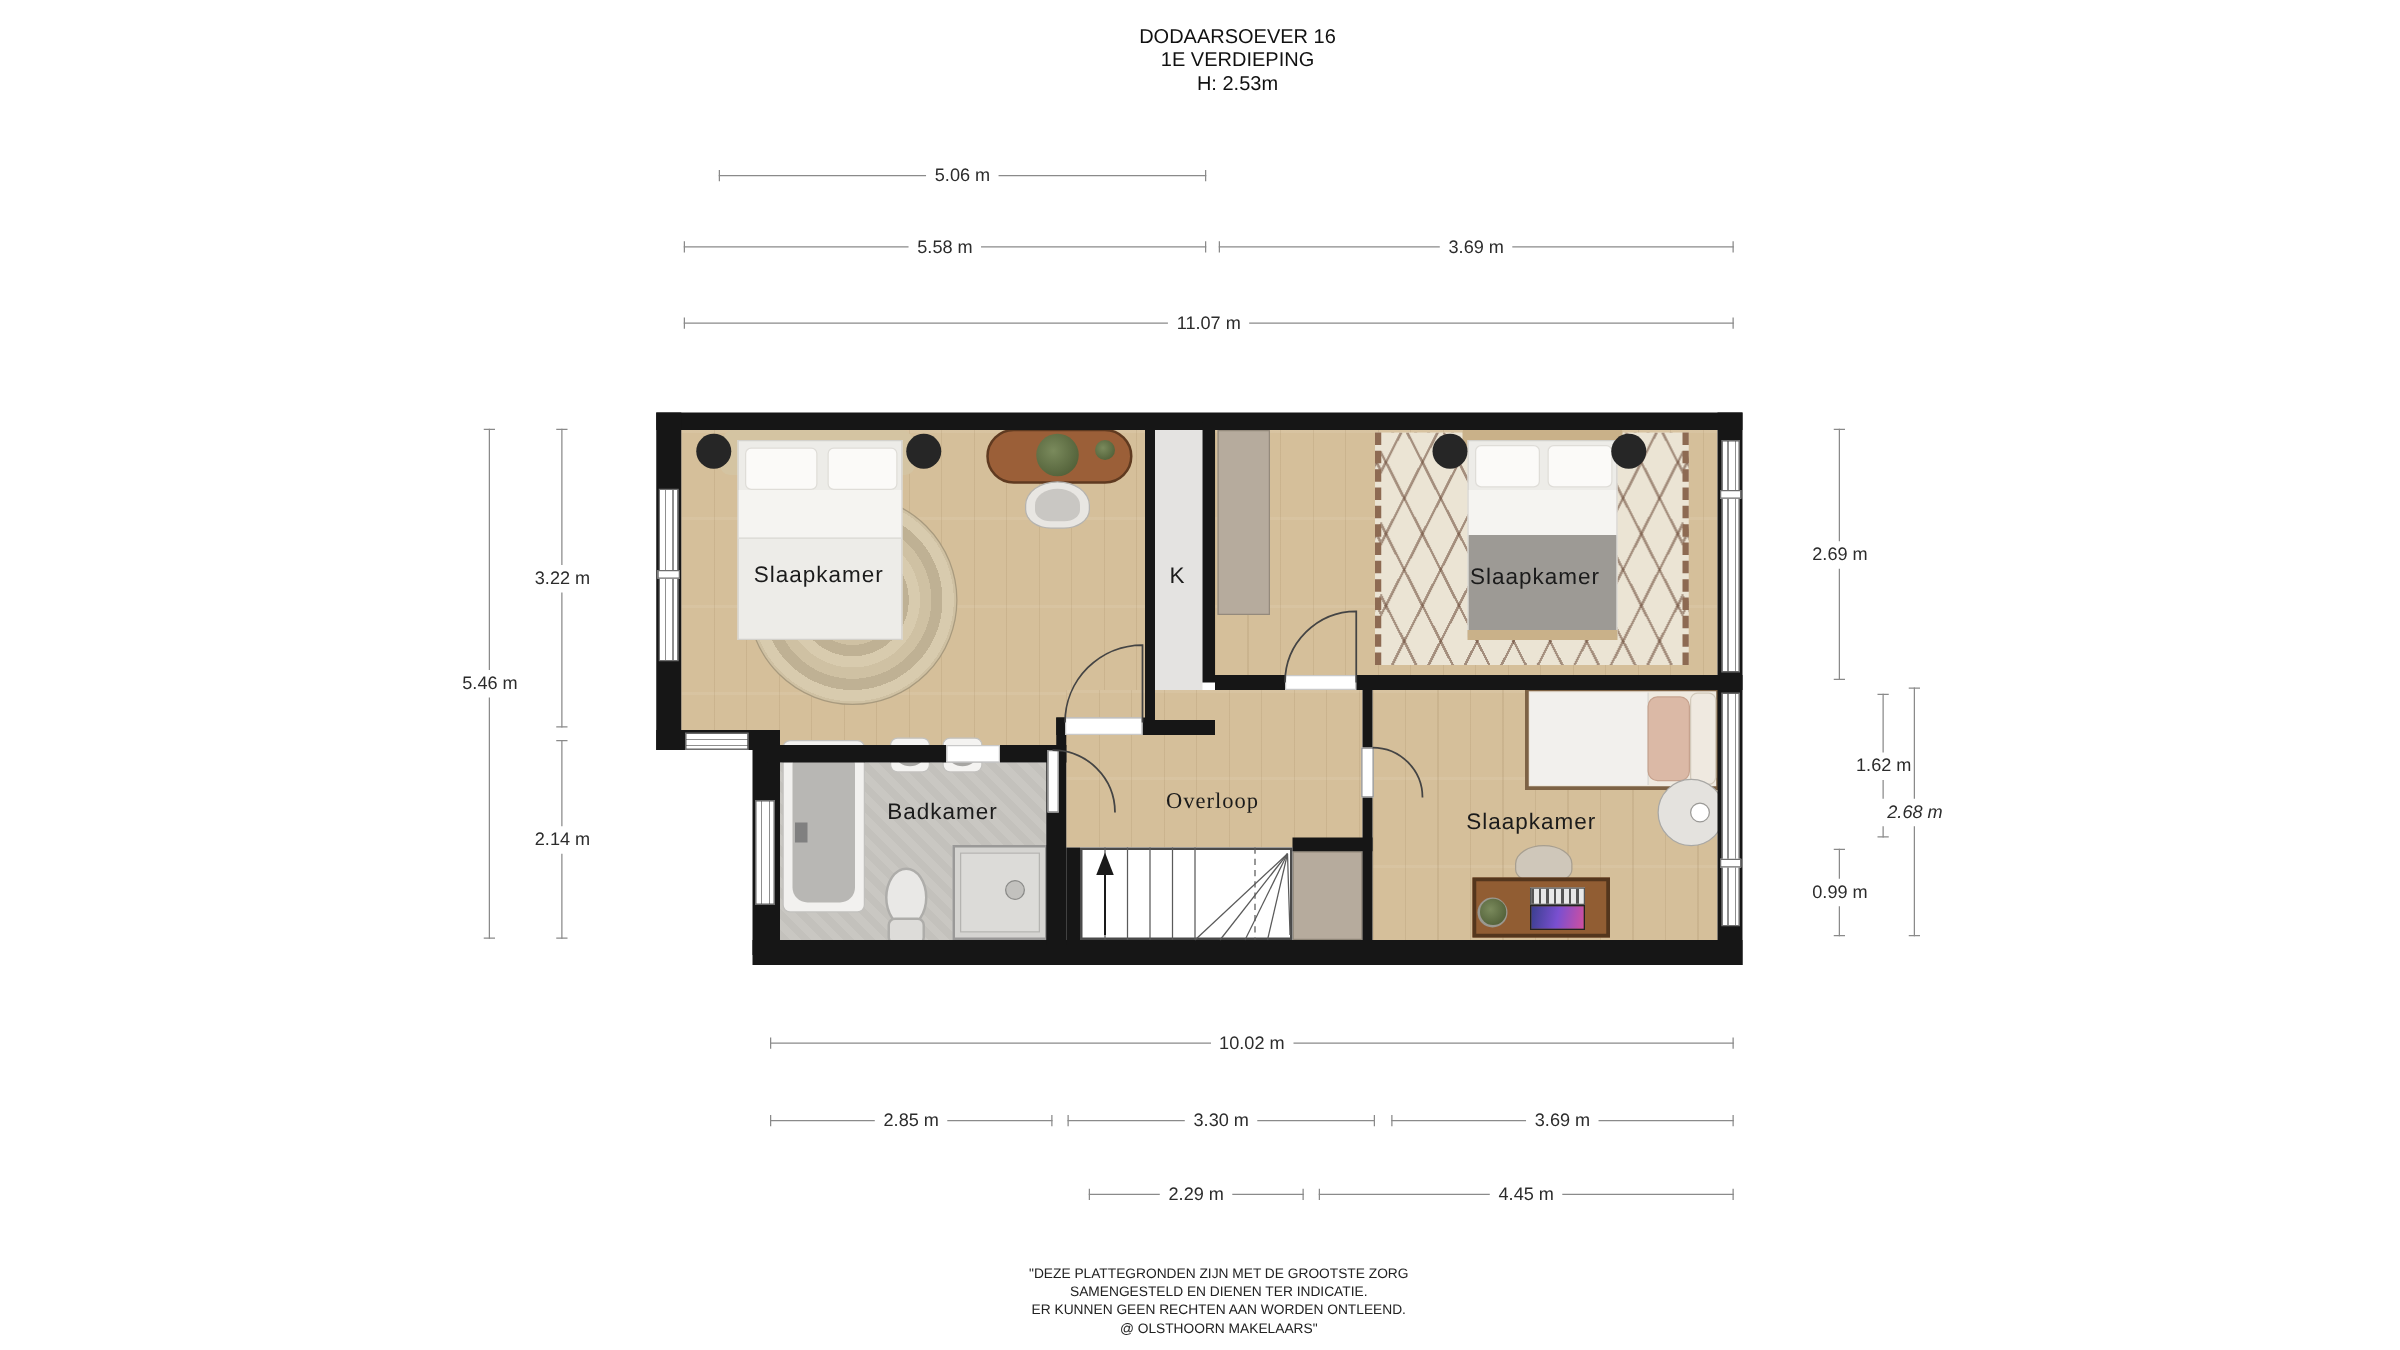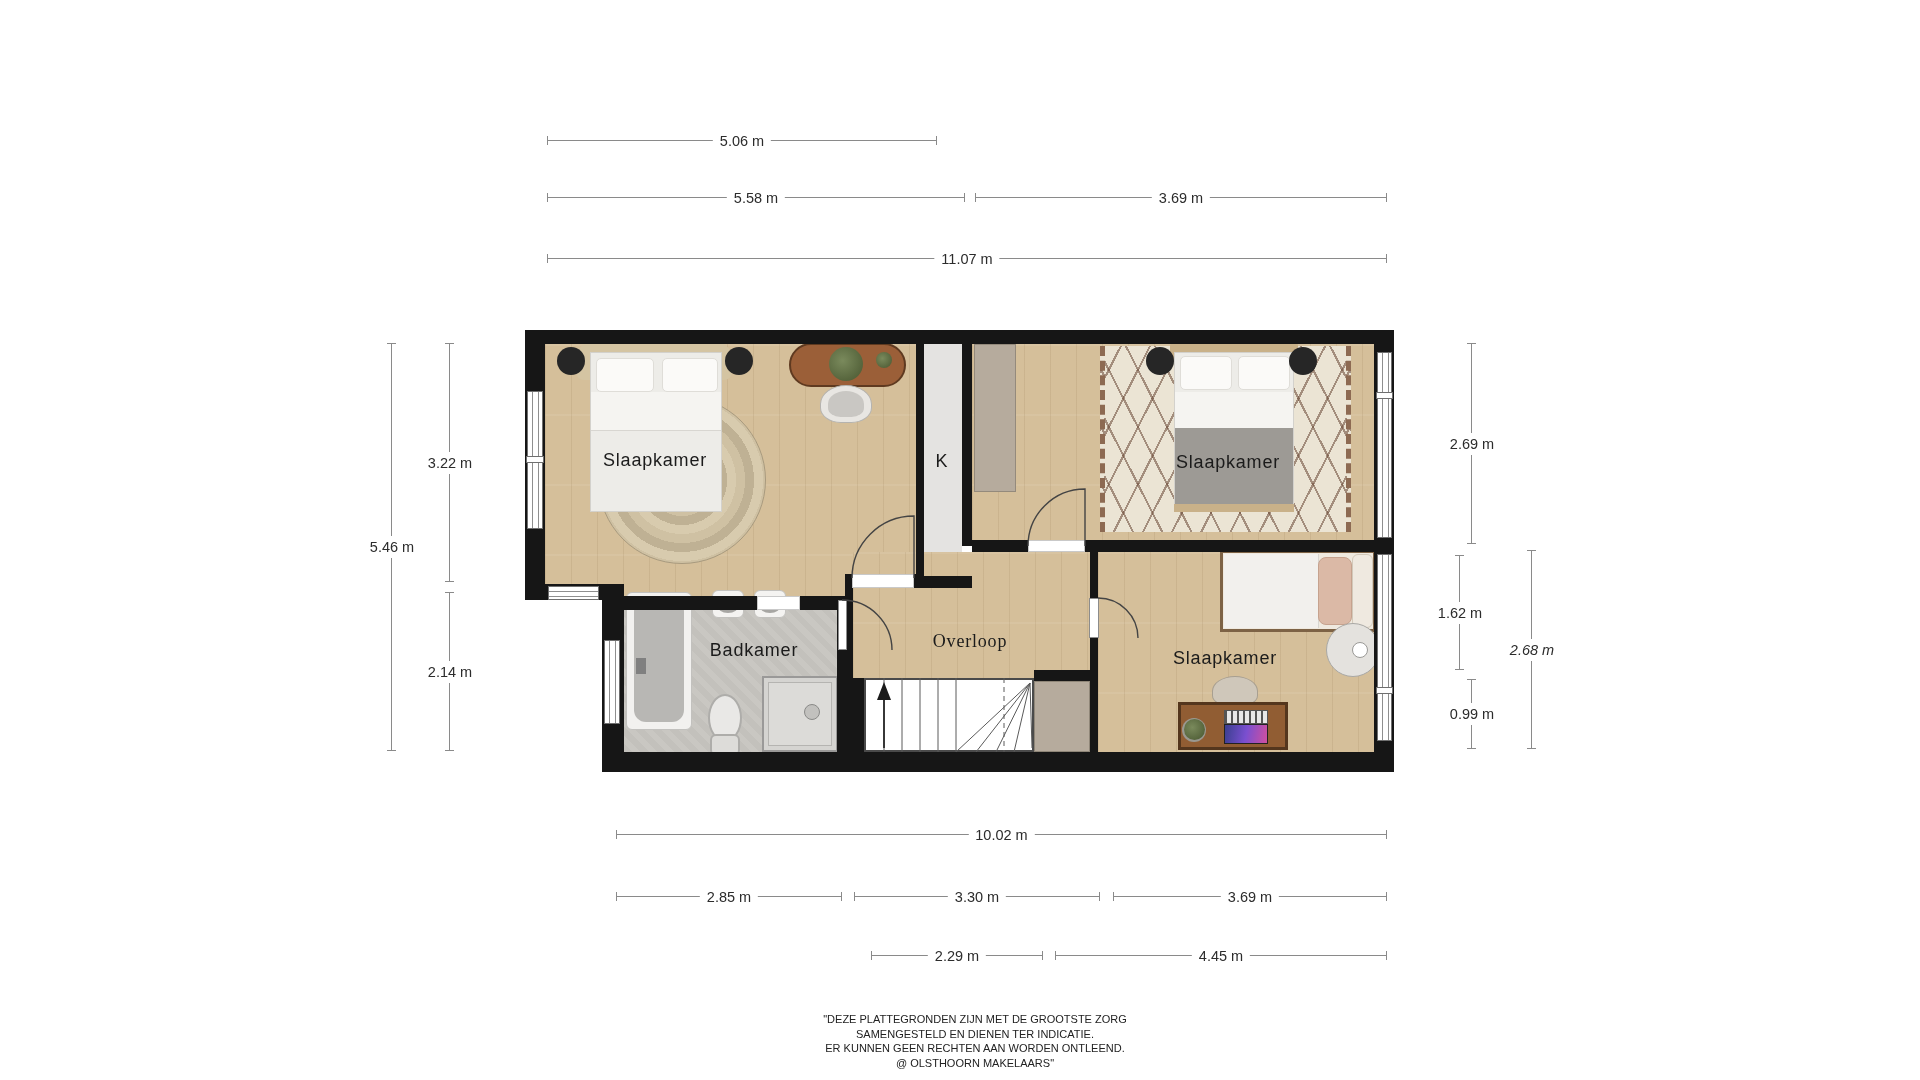--- a/index.html
+++ b/index.html
@@ -86,20 +86,25 @@
   .vdim::before,.vdim::after{content:"";position:absolute;left:-5px;height:1px;width:9px;background:#8a8a8a;}
   .vdim::before{top:0;} .vdim::after{bottom:0;}
   .vdim .dlabel{position:absolute;left:0;top:50%;transform:translate(-50%,-50%);
       background:#ffffff;padding:3px 5px;font-size:14.5px;color:#2c2c2c;white-space:nowrap;}
 </style>
 </head>
 <body>
 
 <div class="canvas">
 
+  <div class="abs title">
+    <div>DODAARSOEVER 16</div>
+    <div>1E VERDIEPING</div>
+    <div>H: 2.53m</div>
+  </div>
 
   <div class="abs wood" style="left:545px;top:344px;width:371px;height:254px;"></div>
   <div class="abs kfloor" style="left:924px;top:344px;width:38px;height:232px;"></div>
   <div class="abs wood" style="left:972px;top:344px;width:402px;height:196px;"></div>
   <div class="abs wood" style="left:853px;top:552px;width:237px;height:126px;"></div>
   <div class="abs wood" style="left:1098px;top:552px;width:276px;height:200px;"></div>
   <div class="abs bathfloor" style="left:624px;top:610px;width:213px;height:142px;"></div>
   <div class="abs shaft" style="left:1034px;top:681px;width:56px;height:71px;"></div>
 
   <div class="abs rug-round" style="left:598px;top:396px;width:168px;height:168px;"></div>
@@ -217,21 +222,21 @@
     </g>
   </svg>
 
   <div class="abs room-label" style="left:655px;top:460px;">Slaapkamer</div>
   <div class="abs room-label" style="left:1228px;top:462px;">Slaapkamer</div>
   <div class="abs room-label" style="left:1225px;top:658px;">Slaapkamer</div>
   <div class="abs room-label" style="left:754px;top:650px;">Badkamer</div>
   <div class="abs room-label" style="left:970px;top:641px;font-family:Liberation Serif, serif;">Overloop</div>
   <div class="abs room-label" style="left:942px;top:461px;">K</div>
 
-  <div class="hdim" style="left:547px;top:140px;width:390px;">
+  <div class="hdim" style="left:575px;top:140px;width:390px;">
     <span class="dlabel">5.06 m</span>
     </div>
   <div class="hdim" style="left:547px;top:197px;width:418px;">
     <span class="dlabel">5.58 m</span>
     </div>
   <div class="hdim" style="left:975px;top:197px;width:412px;">
     <span class="dlabel">3.69 m</span>
     </div>
   <div class="hdim" style="left:547px;top:258px;width:840px;">
     <span class="dlabel">11.07 m</span>
@@ -243,21 +248,21 @@
   <div class="vdim" style="left:449px;top:343px;height:239px;">
     <span class="dlabel">3.22 m</span>
     </div>
   <div class="vdim" style="left:449px;top:592px;height:159px;">
     <span class="dlabel">2.14 m</span>
     </div>
 
   <div class="vdim" style="left:1471px;top:343px;height:201px;">
     <span class="dlabel">2.69 m</span>
     </div>
-  <div class="vdim" style="left:1459px;top:555px;height:115px;">
+  <div class="vdim" style="left:1506px;top:555px;height:115px;">
     <span class="dlabel">1.62 m</span>
     </div>
   <div class="vdim" style="left:1471px;top:679px;height:70px;">
     <span class="dlabel">0.99 m</span>
     </div>
   <div class="vdim" style="left:1531px;top:550px;height:199px;font-style:italic;">
     <span class="dlabel">2.68 m</span>
     </div>
 
   <div class="hdim" style="left:616px;top:834px;width:771px;">

